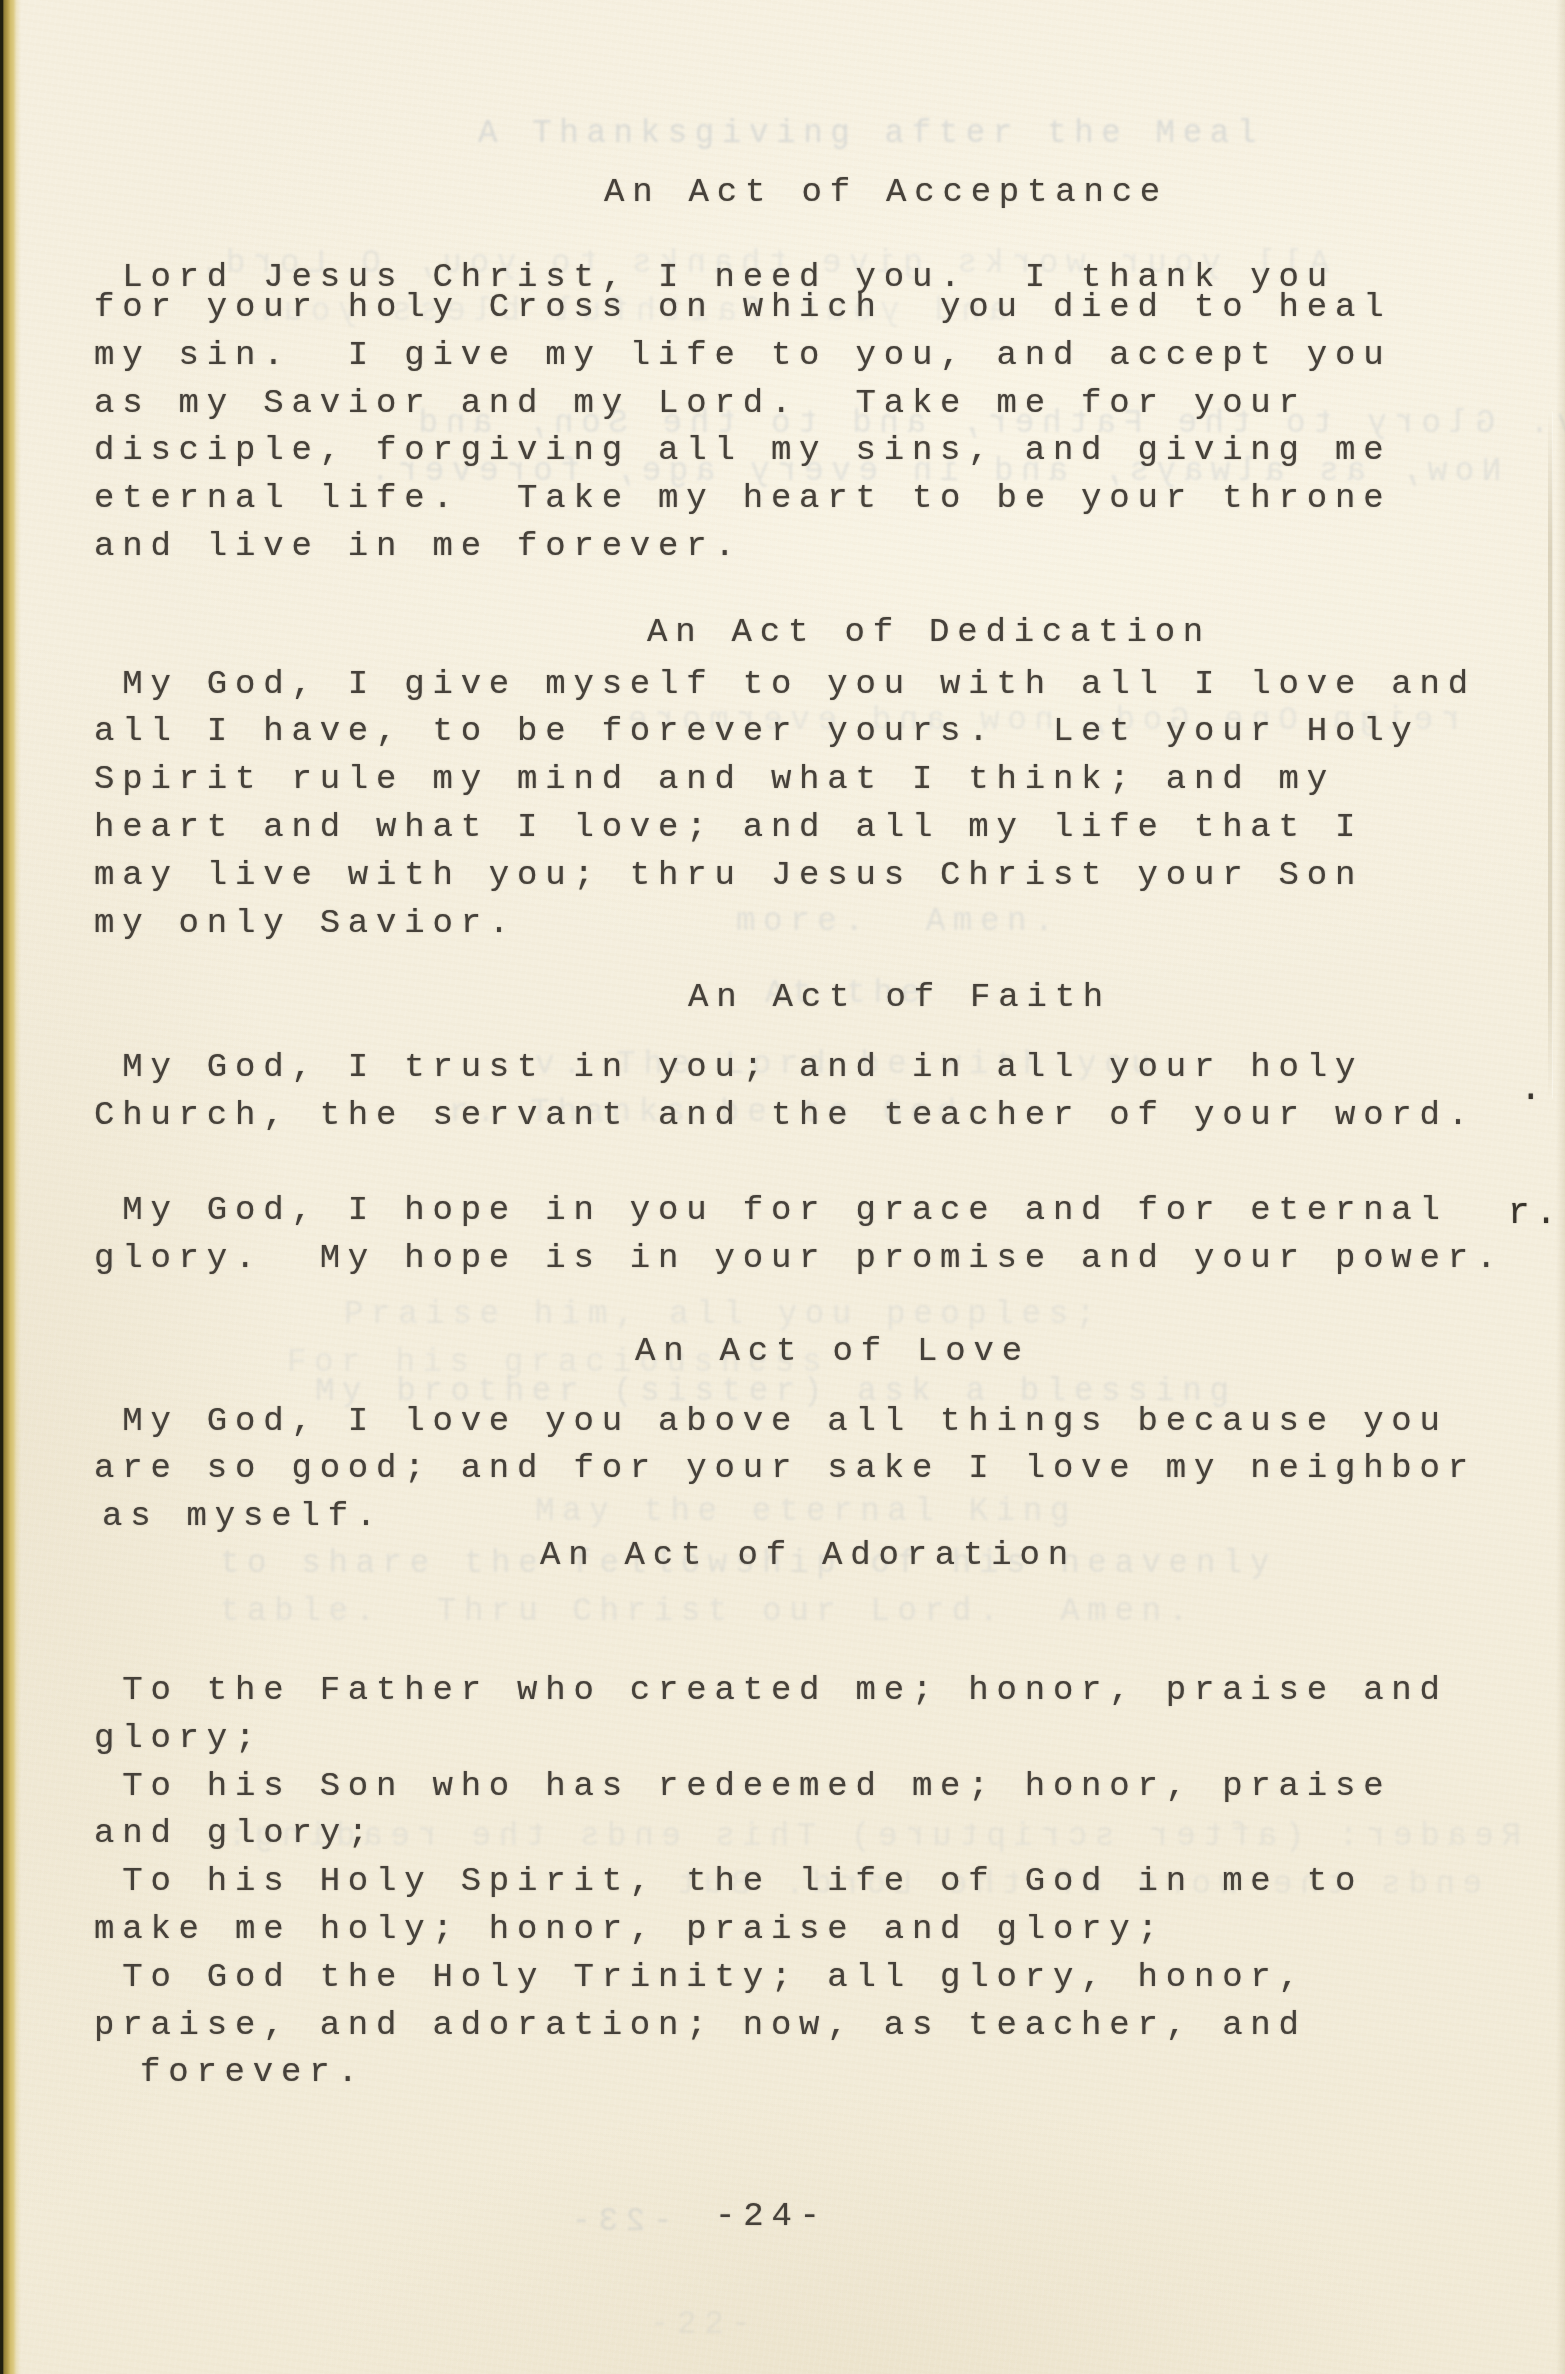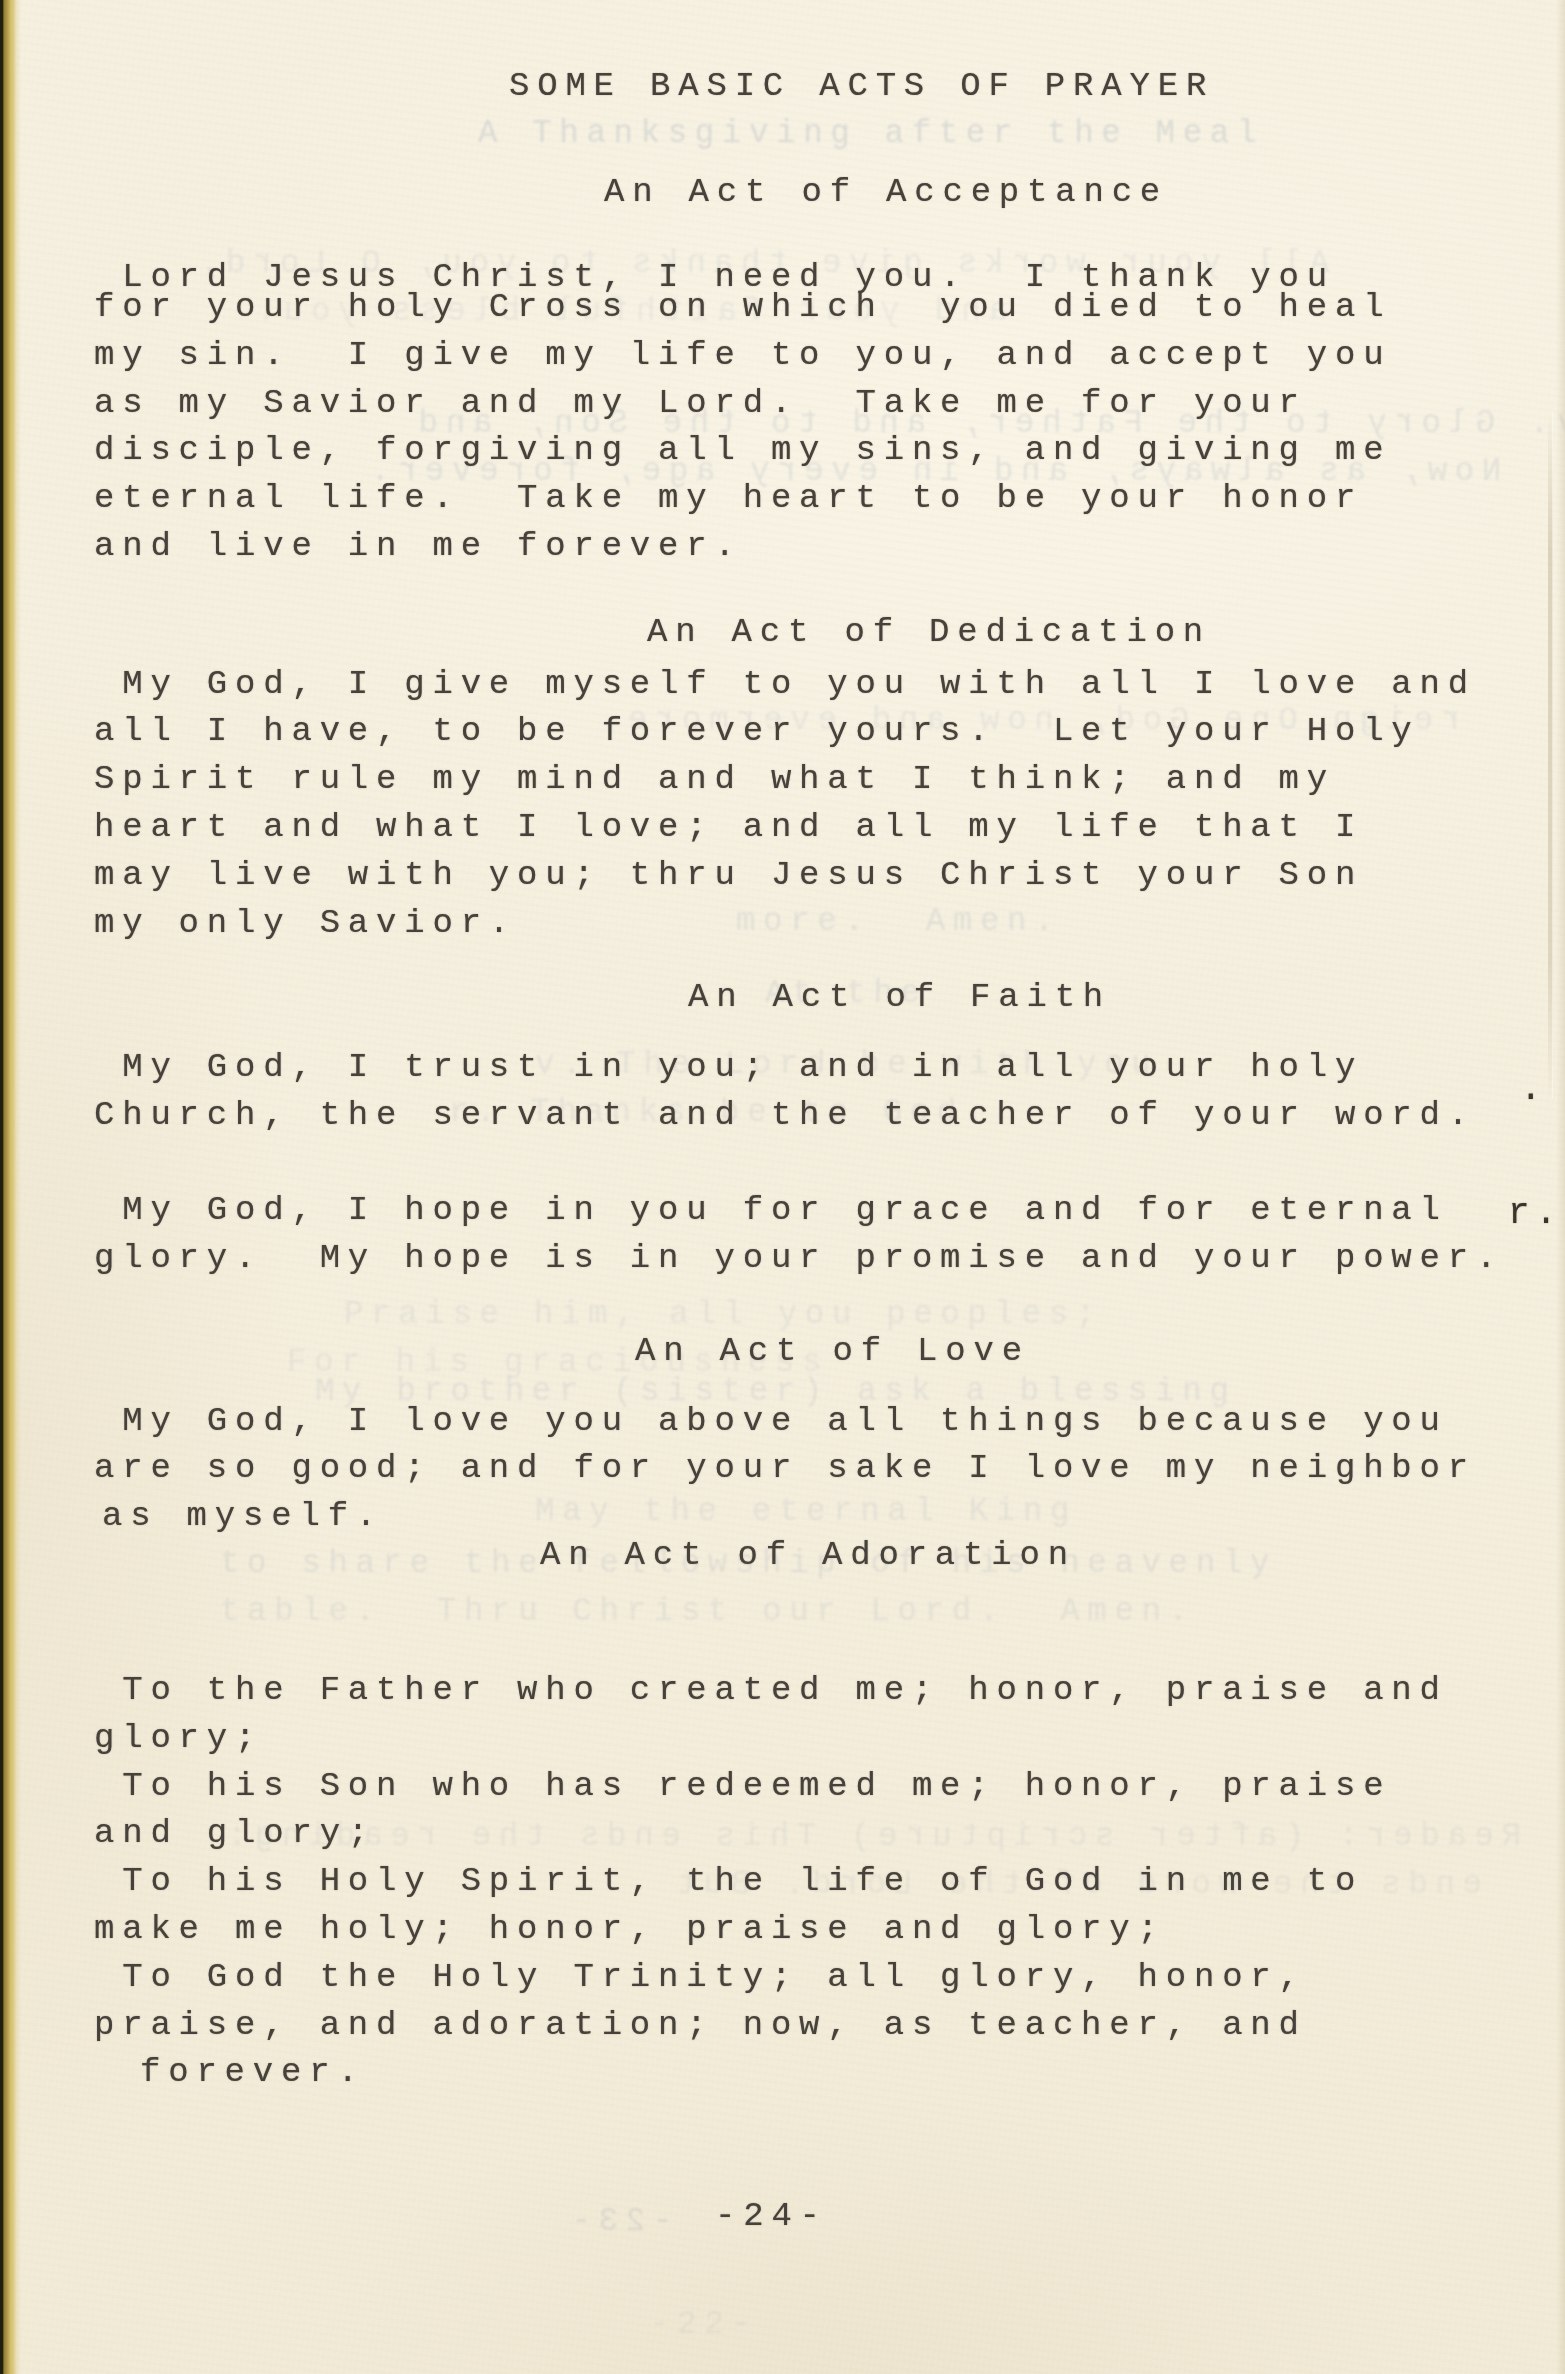--- a/index.html
+++ b/index.html
@@ -52,30 +52,29 @@
     font-size:36px;letter-spacing:5.7px;color:#39342c;text-shadow:0 0 1.3px rgba(60,54,44,.6);}
 </style>
 </head>
 <body>
 
 <div id="page">
   <div class="gold-edge"></div>
   <div class="right-crease"></div>
   <div class="right-shade"></div>
 
-  <div class="line title-line">SOME BASIC ACTS OF PRAYER</div>
 
   <div id="typed-layer">
       <div class="line heading" style="left: 604px; top: 159px; margin-top: 9px;">An Act of Acceptance</div>
       <div class="line" style="left: 94px; top: 235px; margin-top: 18px;"> Lord Jesus Christ, I need you.  I thank you</div>
       <div class="line" style="left: 94px; top: 283px;">for your holy Cross on which  you died to heal</div>
       <div class="line" style="left: 94px; top: 331px;">my sin.  I give my life to you, and accept you</div>
       <div class="line" style="left: 94px; top: 379px;">as my Savior and my Lord.  Take me for your</div>
       <div class="line" style="left: 94px; top: 426px;">disciple, forgiving all my sins, and giving me</div>
-      <div class="line" style="left: 94px; top: 474px;">eternal life.  Take my heart to be your honor</div>
+      <div class="line" style="left: 94px; top: 474px;">eternal life.  Take my heart to be your throne</div>
       <div class="line" style="left: 94px; top: 522px;">and live in me forever.</div>
       <div class="line heading" style="left: 647px; top: 608px;">An Act of Dedication</div>
       <div class="line" style="left: 94px; top: 660px;"> My God, I give myself to you with all I love and</div>
       <div class="line" style="left: 94px; top: 707px;">all I have, to be forever yours.  Let your Holy</div>
       <div class="line" style="left: 94px; top: 755px;">Spirit rule my mind and what I think; and my</div>
       <div class="line" style="left: 94px; top: 803px;">heart and what I love; and all my life that I</div>
       <div class="line" style="left: 94px; top: 851px;">may live with you; thru Jesus Christ your Son</div>
       <div class="line" style="left: 94px; top: 899px;">my only Savior.</div>
       <div class="line heading" style="left: 688px; top: 973px;">An Act of Faith</div>
       <div class="line" style="left: 94px; top: 1043px;"> My God, I trust in you; and in all your holy</div>

